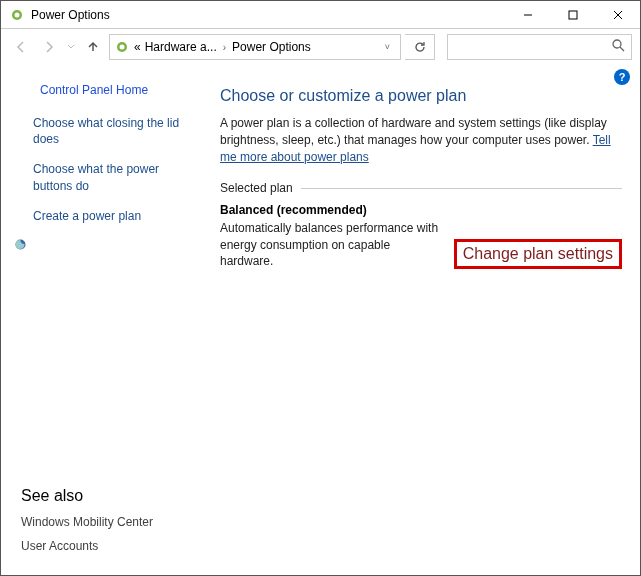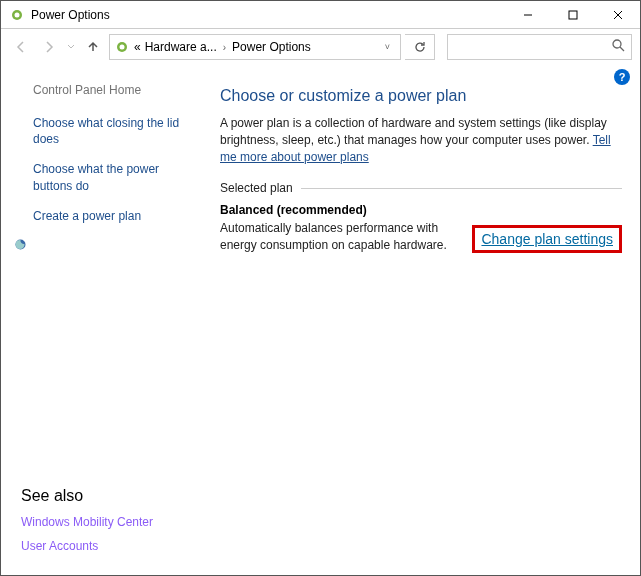--- a/index.html
+++ b/index.html
@@ -105,24 +105,24 @@
     font-weight:bold;
     display:flex; align-items:center; justify-content:center;
   }
   .sidebar {
     width: 205px;
     padding: 18px 12px 12px 12px;
     display: flex;
     flex-direction: column;
   }
   .sidebar .cp-home {
-    color: #737373;
+    color: #1d4ed8;
     font-size: 12px;
     margin-bottom: 18px;
-    margin-left: 20px;
+    margin-left: 27px;
   }
   .sidebar-link {
     color: #1e4e8c;
     font-size: 12px;
     margin: 0 0 14px 0;
     line-height: 1.35;
     display: flex;
     align-items: flex-start;
     gap: 6px;
   }
@@ -130,21 +130,21 @@
   .sidebar-link .link-text { flex:1; }
   .sidebar-link.no-icon { padding-left: 20px; }
   .sidebar .see-also {
     margin-top: auto;
     color: #000000;
     font-size: 16px;
     padding-left: 8px;
     margin-bottom: 10px;
   }
   .sidebar .see-also-link {
-    color: #8b5cf6;
+    color: #404040;
     font-size: 12px;
     padding-left: 8px;
     margin-bottom: 10px;
   }
 
   .main {
     flex: 1;
     padding: 22px 18px 3px 14px;
   }
   .main-heading {
@@ -186,23 +186,22 @@
   .plan-info { flex: 1; }
   .plan-name { font-weight: bold; font-size: 12px; margin-bottom: 3px;}
   .plan-desc { font-size: 12px; color: #222; line-height:1.35; }
   .change-link-box {
     border: 3px solid #d40000;
     padding: 3px 6px;
     margin-left: 8px;
     margin-top: -3px;
   }
   .change-link {
-    color: #0369a1;
-    font-size: 14px;
-    text-decoration: underline;
+    color: #7f1d1d;
+    font-size: 16px;
   }
 </style>
 </head>
 <body>
 
 <div class="titlebar">
   <span class="app-icon">
     <svg width="14" height="14" viewBox="0 0 14 14">
         <circle cx="7" cy="7" r="5" fill="#7cb342"></circle>
         <circle cx="7" cy="7" r="2.5" fill="#fff"></circle>

